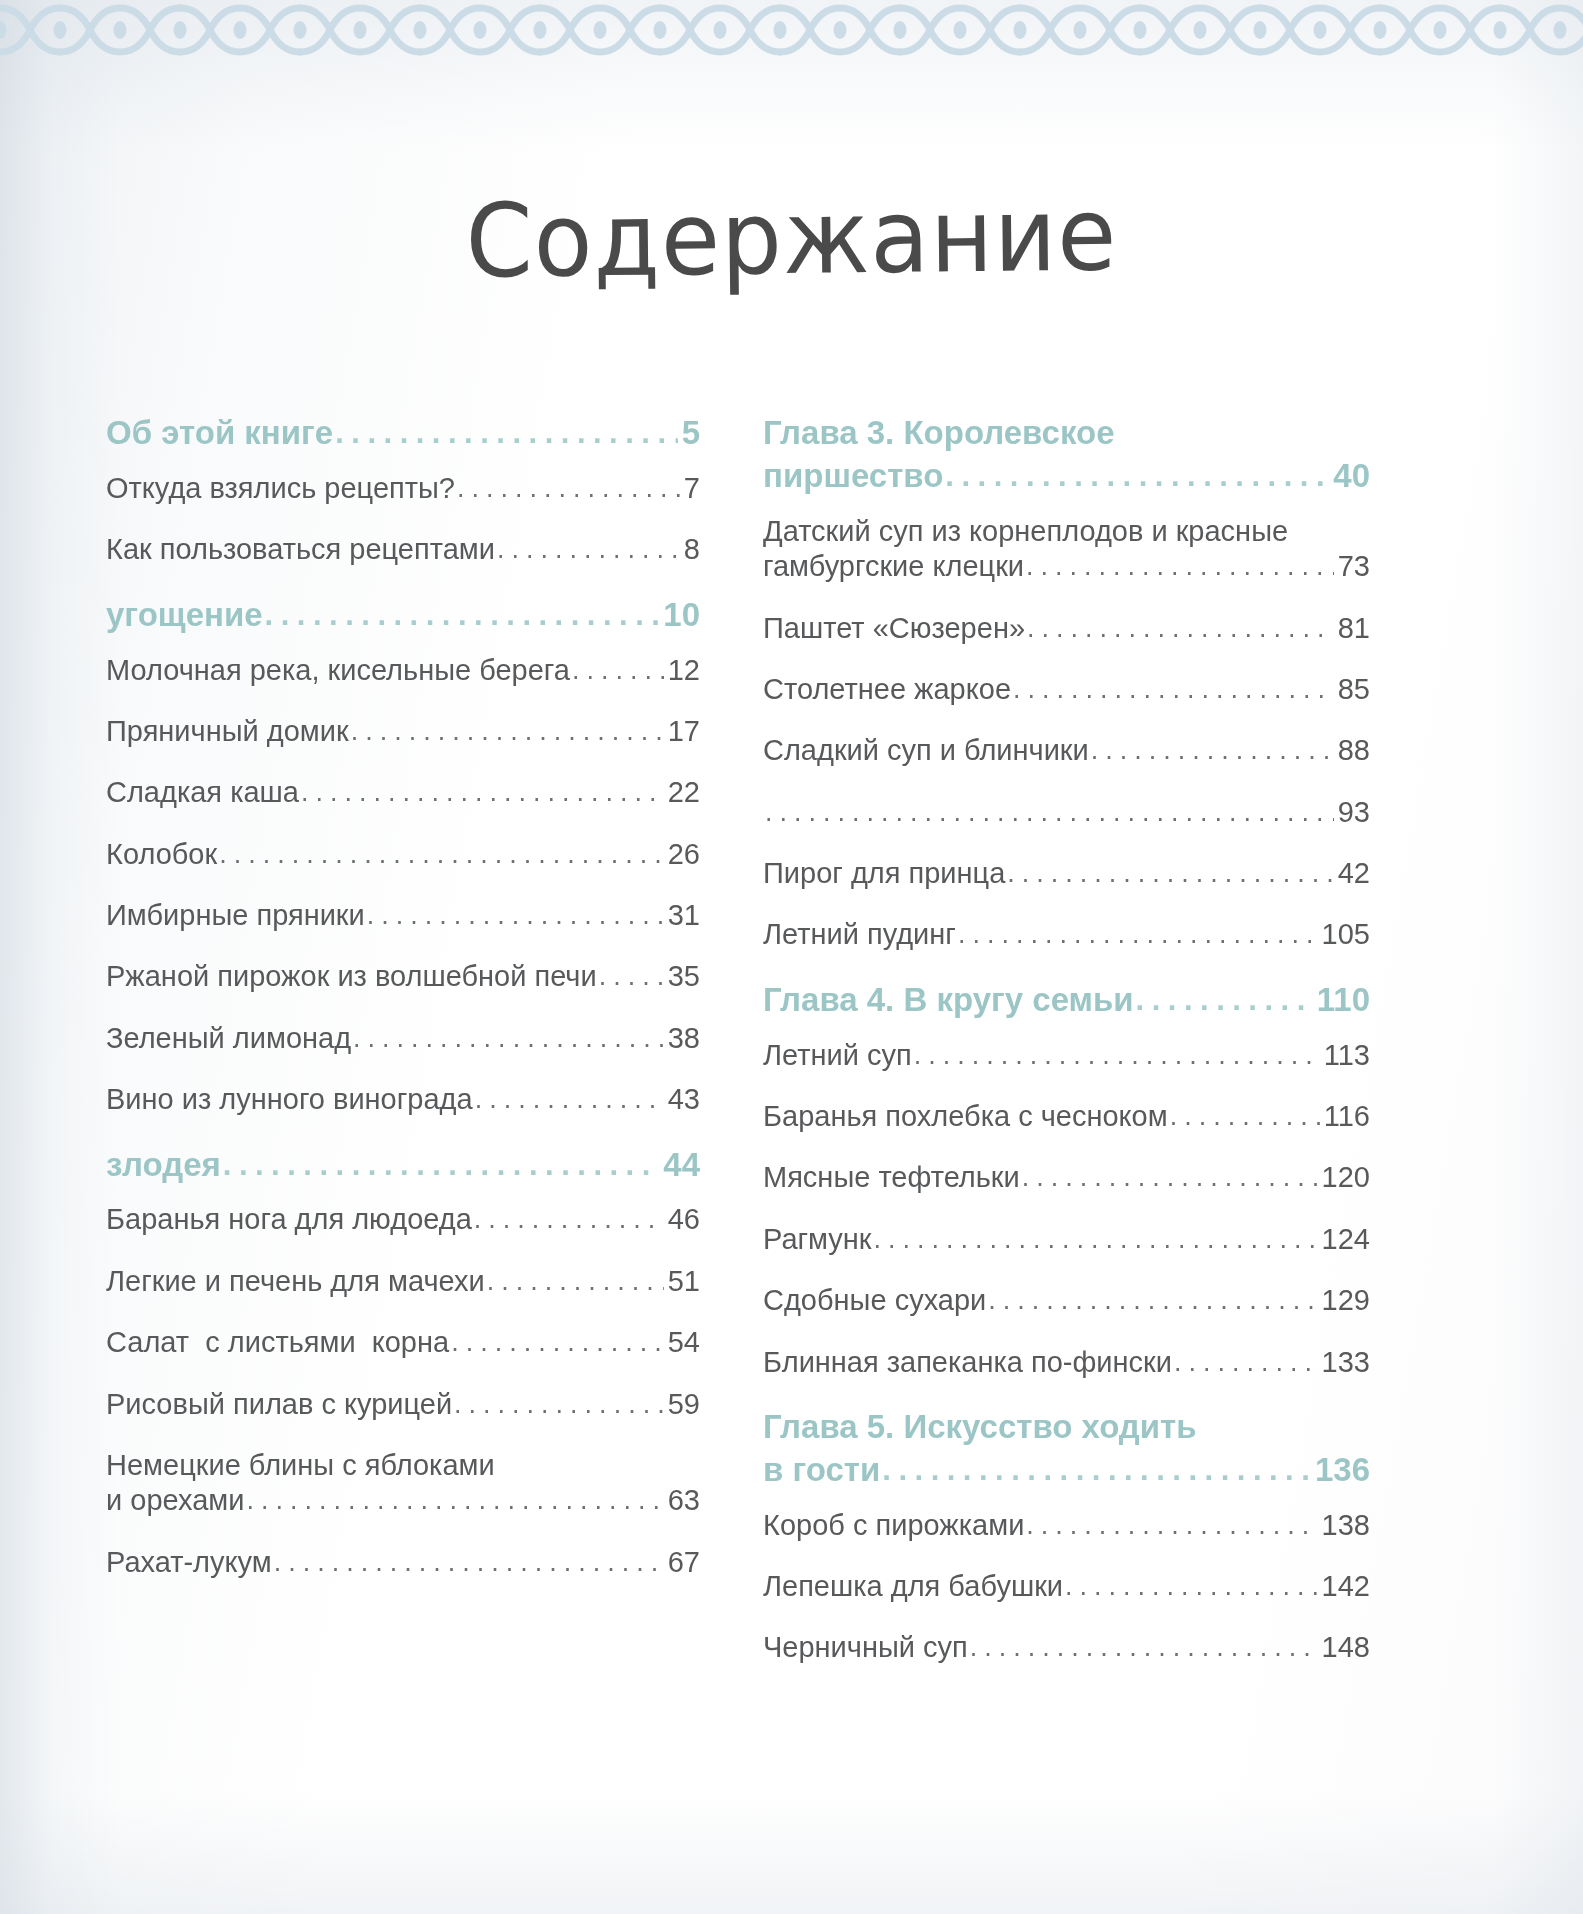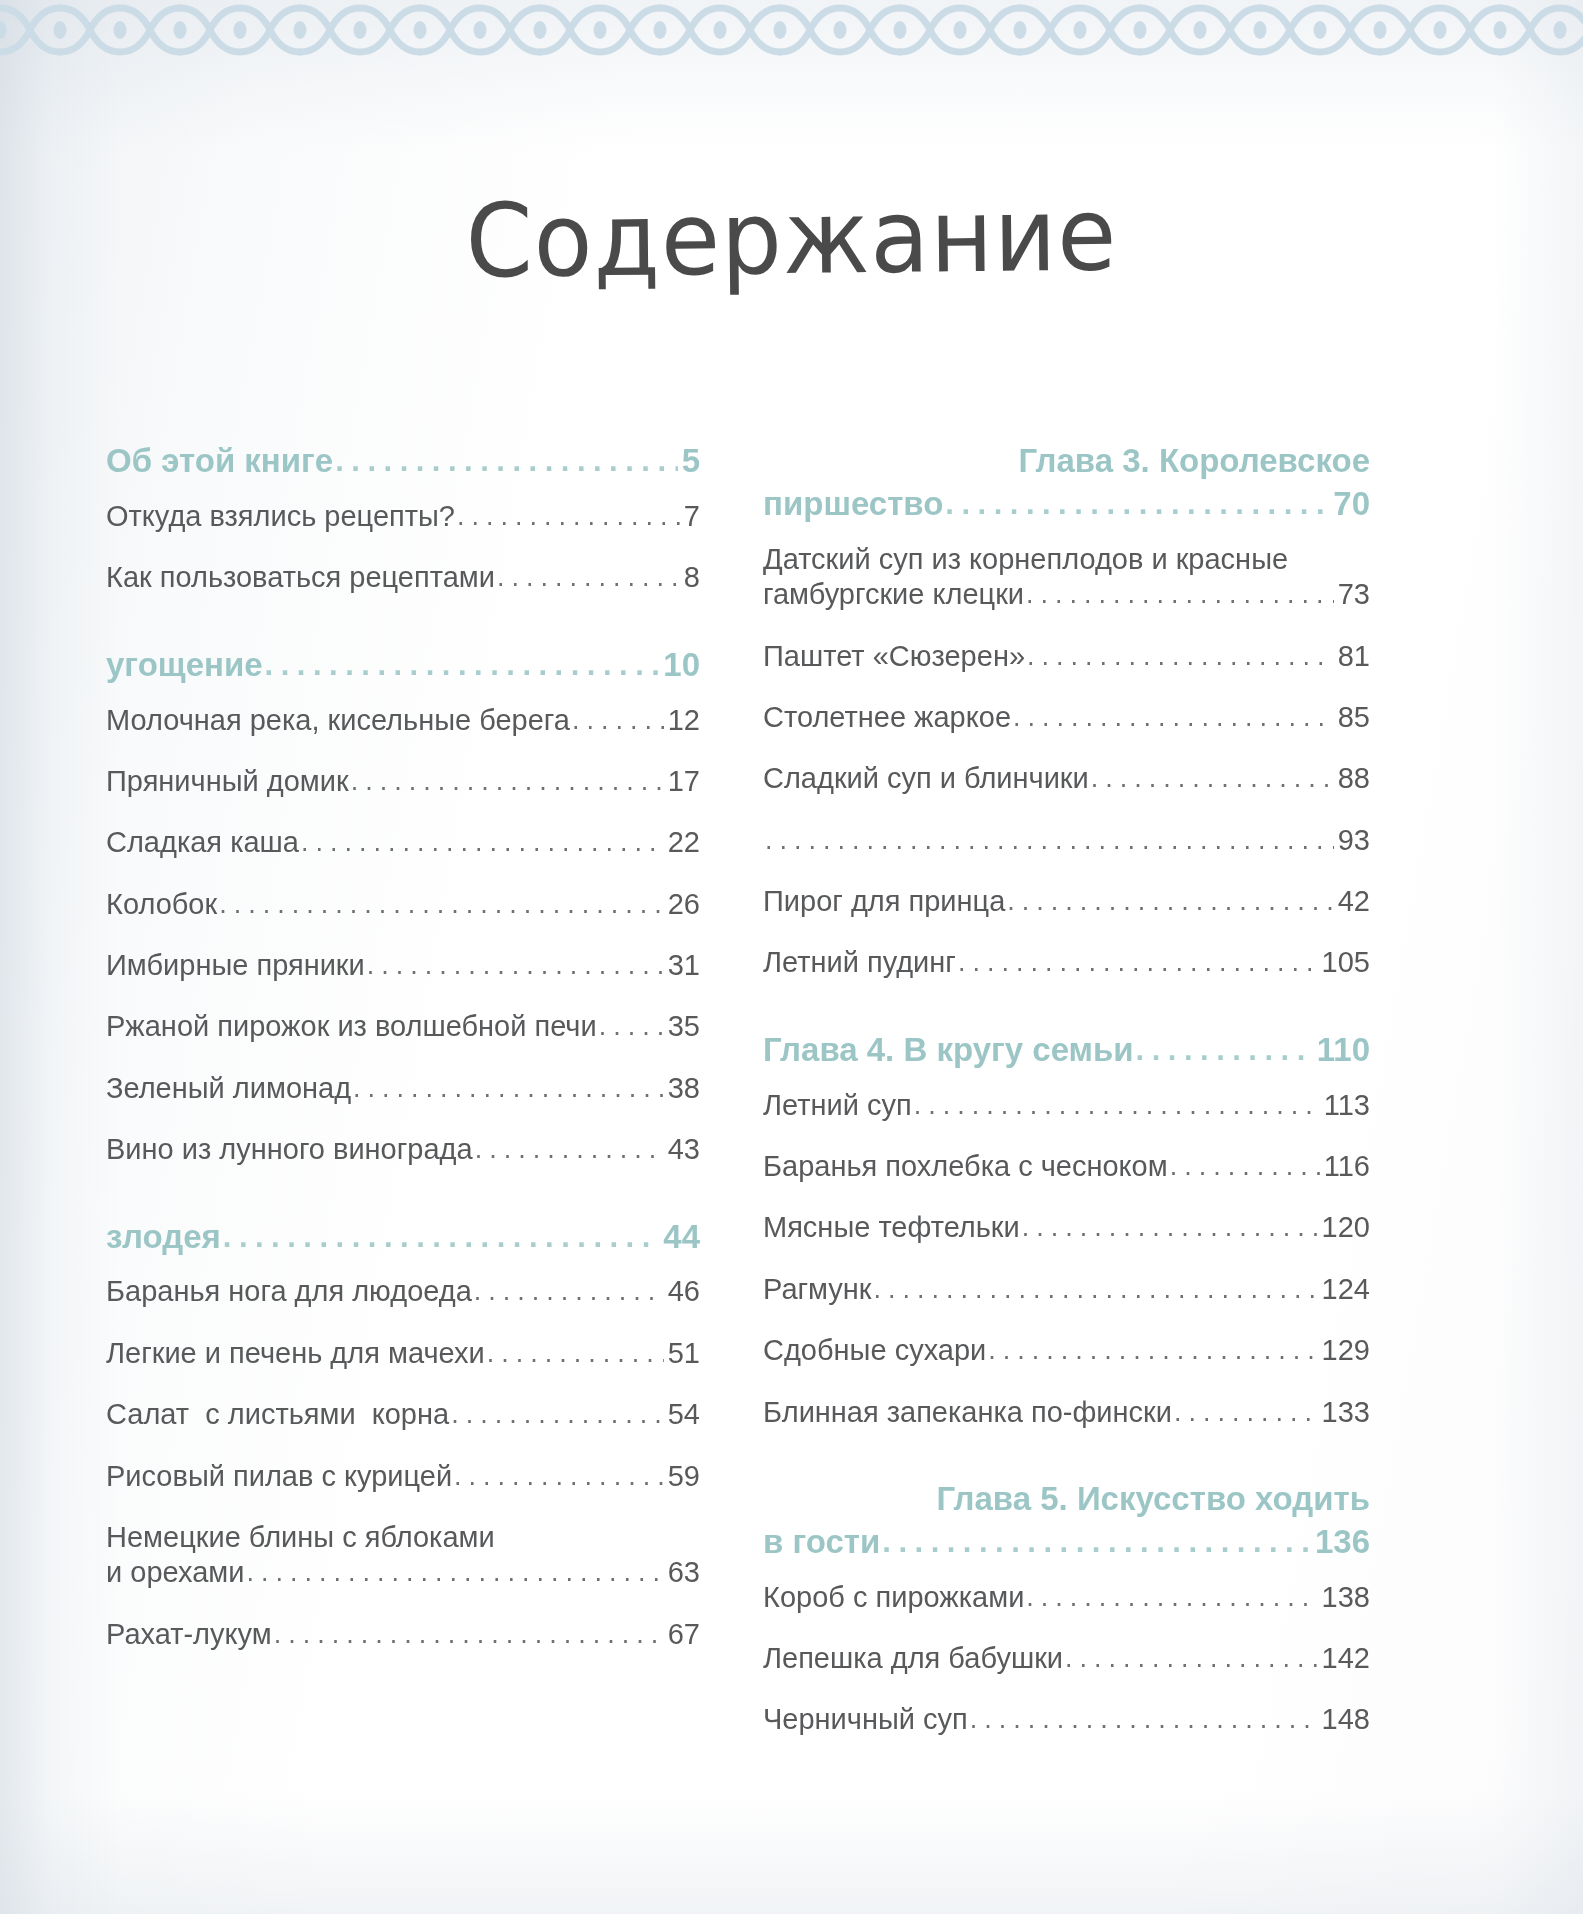--- a/index.html
+++ b/index.html
@@ -78,23 +78,22 @@
     top: -1px;
   }
   .line .pg { white-space: pre; padding-left: 2px; }
 
   
   .chapter {
     color: #9cc6c6;
     font-weight: bold;
     font-size: 33px;
     line-height: 1.30;
-    margin-top: 48px;
+    margin-top: 20px;
     margin-bottom: 16px;
-    text-align: right;
   }
   .chapter .dots { letter-spacing: 7.5px; color: #a8cdcd; font-size: 31px; }
   .chapter .pg { font-weight: bold; }
   .chapter .wrapline { display: block; }
 
   
   .entry {
     color: #58595b;
     font-size: 29px;
     line-height: 1.22;
@@ -319,21 +318,21 @@
         </div>
       </div>
     </div>
   <div class="col col-right" id="col-right">
       <div class="group">
         <div class="chapter">
           <div class="wrapline">Глава 3. Королевское</div>
           <div class="line">
             <span class="txt">пиршество</span>
             <span class="dots">............................................................</span>
-            <span class="pg">70</span>
+            <span class="pg">40</span>
           </div>
         </div>
         <div class="entry">
           <div class="wrapline">Датский суп из корнеплодов и красные</div>
           <div class="line">
             <span class="txt">гамбургские клецки</span>
             <span class="dots">............................................................</span>
             <span class="pg">73</span>
           </div>
         </div>

